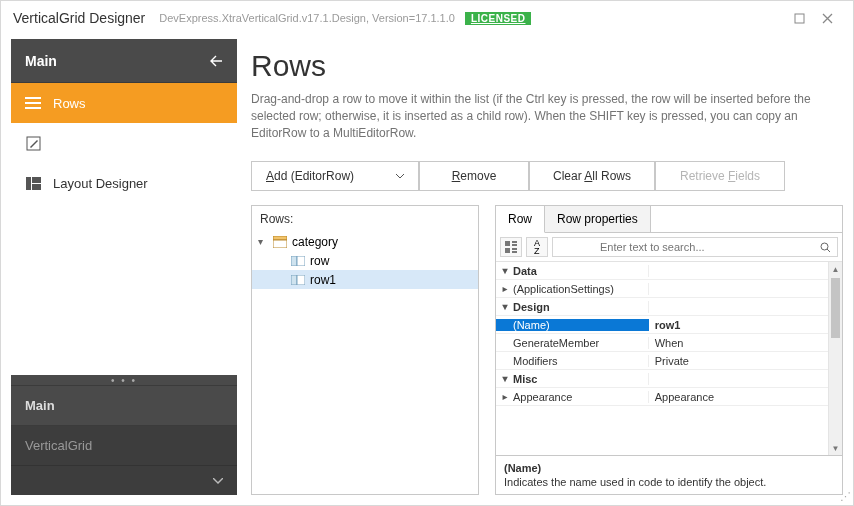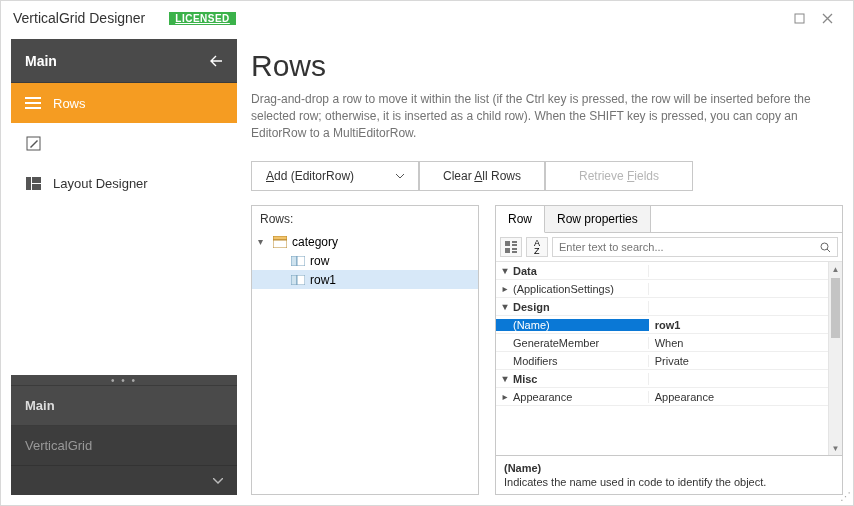--- a/index.html
+++ b/index.html
@@ -39,21 +39,21 @@
 .tree-row.sel { background:#d7e8f8; }
 .tree-row .exp { width:10px; display:inline-block; color:#666; font-size:10px;}
 .tree-row .ticon { width:16px; height:14px; display:inline-flex; align-items:center; justify-content:center;}
 .prop-pane { flex:1; border: 1px solid #c8c8c8; display:flex; flex-direction:column; min-width:0;}
 .tabs { display:flex; border-bottom:1px solid #c8c8c8; font-size:12px;}
 .tab { padding:6px 12px; cursor:pointer; border-right:1px solid #c8c8c8; background:#f3f3f3;}
 .tab.act { background:#fff; border-bottom:1px solid #fff; margin-bottom:-1px;}
 .prop-tools { display:flex; align-items:center; gap:4px; padding:4px; border-bottom:1px solid #e2e2e2;}
 .ptool { width:22px; height:20px; border:1px solid #d5d5d5; display:flex; align-items:center; justify-content:center; font-size:10px; background:#f8f8f8; cursor:pointer;}
 .search { flex:1; height:20px; border:1px solid #d5d5d5; display:flex; align-items:center; padding:0 6px; font-size:11px; background:#fff;}
-.search input { border:none; outline:none; flex:1; font-size:11px; color:#333;}
+.search input { border:none; outline:none; flex:1; font-size:11px; color:#333;margin-left:41px;}
 .search .sic { color:#666; }
 .propgrid { flex:1; overflow:hidden; position:relative;}
 .propgrid-inner{ position:absolute; left:0; top:0; right:14px; bottom:0;}
 .scrollbar { position:absolute; right:0; top:0; width:14px; bottom:0; background:#f0f0f0; border-left:1px solid #e4e4e4;}
 .scrollbar .thumb{ position:absolute; left:2px; right:2px; top:16px; height:60px; background:#c4c4c4;}
 .scrollbar .arr{ position:absolute; left:0; right:0; height:14px; display:flex; align-items:center; justify-content:center; color:#777; font-size:8px; background:#f0f0f0;}
 .scrollbar .arr.up{ top:0;} .scrollbar .arr.dn{ bottom:0;}
 .prow { display:flex; height:18px; font-size:11px; align-items:center; border-bottom:1px solid #eee;}
 .prow .pk { width: 46%; padding-left:4px; display:flex; align-items:center; gap:3px; color:#333; border-right:1px solid #eee;}
 .prow .pv { flex:1; padding-left:6px; color:#333;}
@@ -64,20 +64,21 @@
 .prop-desc { border-top:1px solid #c8c8c8; padding:6px 8px; font-size:11px; color:#333;}
 .prop-desc .dt { font-weight:bold; margin-bottom:2px;}
 .resize-grip { position:absolute; right:4px; bottom:2px; color:#aaa; font-size:11px; letter-spacing:-2px;}
 svg { display:block; }
 </style>
 </head>
 <body>
 
 <div class="titlebar">
   <span class="app">VerticalGrid Designer</span>
+  <span class="ver">DevExpress.XtraVerticalGrid.v17.1.Design, Version=17.1.1.0</span>
   <span class="lic">LICENSED</span>
   <span class="spacer"></span>
   <div class="winbtn">
     <svg width="11" height="11">
         <rect x="1" y="1" width="9" height="9" fill="none" stroke="#888" stroke-width="1"></rect>
       </svg>
   </div>
   <div class="winbtn">
     <svg width="11" height="11">
         <path d="M1 1 L10 10 M10 1 L1 10" stroke="#888" stroke-width="1.3"></path>
@@ -145,24 +146,27 @@
     <h1>Rows</h1>
     <p class="desc">Drag-and-drop a row to move it within the list (if the Ctrl key is pressed, the row will be inserted before the selected row; otherwise, it is inserted as a child row). When the SHIFT key is pressed, you can copy an EditorRow to a MultiEditorRow.</p>
 
     <div class="toolbar">
       <div class="tbtn wide">
         <span><span class="u">A</span><span>dd (EditorRow)</span></span>
         <svg width="8" height="5">
             <path d="M0 0 L4 4 L8 0" stroke="#555" fill="none"></path>
           </svg>
       </div>
+      <div class="tbtn" style="width:110px">
+        <span><span class="u">R</span><span>emove</span></span>
+      </div>
       <div class="tbtn" style="width:126px">
         <span><span>Clear </span><span class="u">A</span><span>ll Rows</span></span>
       </div>
-      <div class="tbtn disabled" style="width:148px">
+      <div class="tbtn disabled" style="width:130px">
         <span><span>Retrieve </span><span class="u">F</span><span>ields</span></span>
       </div>
     </div>
 
     <div class="panes">
       <div class="tree-pane">
         <div class="tree-head">Rows:</div>
         <div class="tree-body">
           <div class="tree-row">
             <span class="exp">▾</span>

